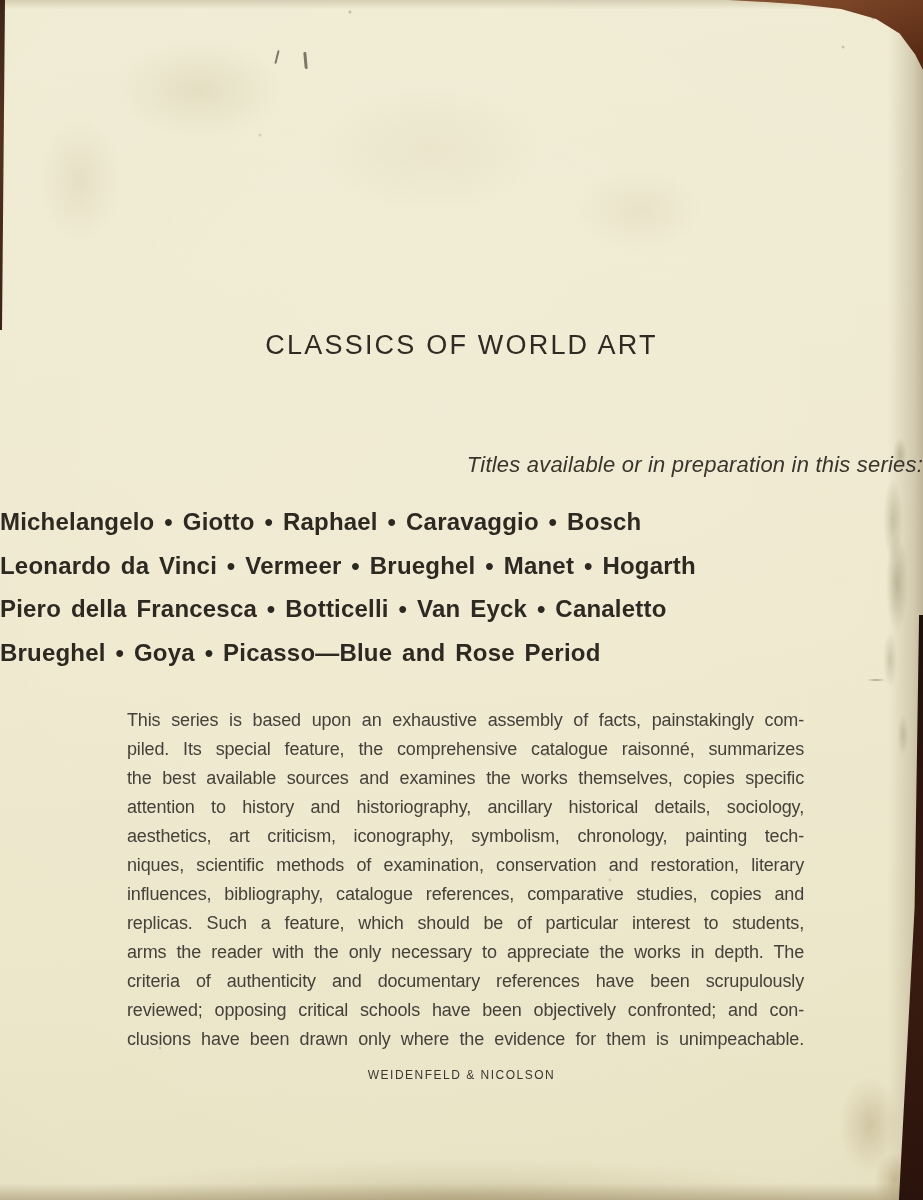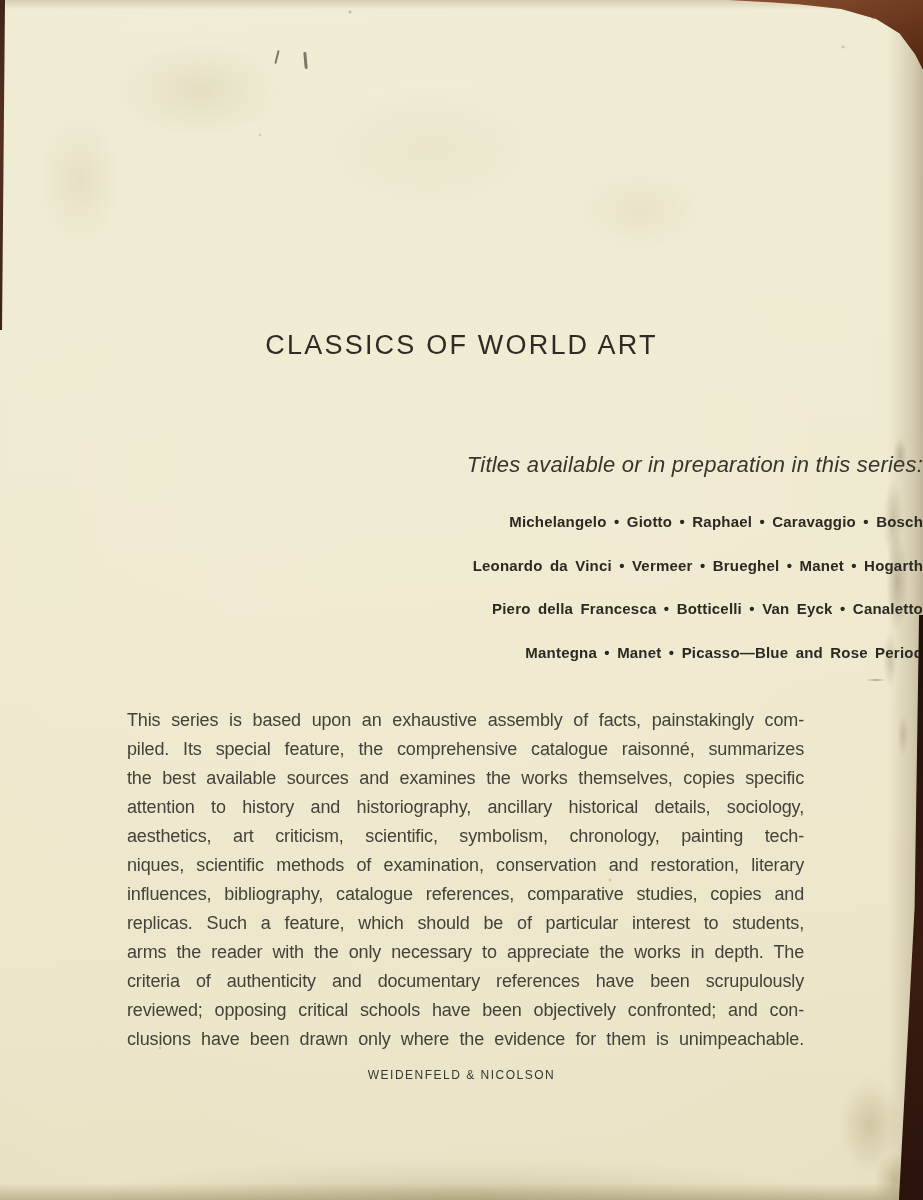--- a/index.html
+++ b/index.html
@@ -75,22 +75,22 @@
     color:var(--ink-title,#2e2a24);
   }
   .note{
     position:absolute;left:0;top:452px;width:100%;
     text-align:right;font-style:italic;
     font-size:22px;letter-spacing:.2px;
     color:#39352e;
   }
   .series{position:absolute;left:0;top:500px;width:100%;}
   .series-line{
-    height:43.5px;line-height:43.5px;text-align:right;
-    font-size:15px;font-weight:700;word-spacing:3px;letter-spacing:.2px;
+    height:43.5px;line-height:43.5px;text-align:left;
+    font-size:24px;font-weight:700;word-spacing:3px;letter-spacing:.2px;
     color:#2c2922;
   }
   .body{position:absolute;left:127px;top:706px;width:677px;}
   .body-line{
     height:29px;line-height:29px;
     text-align:justify;text-align-last:justify;
     font-size:18px;letter-spacing:-0.15px;
     color:var(--ink-body,#45413a);
   }
   .publisher{
@@ -113,30 +113,30 @@
 
     <h1 class="title">CLASSICS OF WORLD ART</h1>
 
     <div class="note">Titles available or in preparation in this series:</div>
 
     <div class="series">
 
     <div class="series-line">Michelangelo • Giotto • Raphael • Caravaggio • Bosch</div>
         <div class="series-line">Leonardo da Vinci • Vermeer • Brueghel • Manet • Hogarth</div>
         <div class="series-line">Piero della Francesca • Botticelli • Van Eyck • Canaletto</div>
-        <div class="series-line">Mantegna • Manet • Picasso—Blue and Rose Period</div>
+        <div class="series-line">Brueghel • Goya • Picasso—Blue and Rose Period</div>
       </div>
 
     <div class="body">
 
     <div class="body-line">This series is based upon an exhaustive assembly of facts, painstakingly com-</div>
         <div class="body-line">piled. Its special feature, the comprehensive catalogue raisonné, summarizes</div>
         <div class="body-line">the best available sources and examines the works themselves, copies specific</div>
         <div class="body-line">attention to history and historiography, ancillary historical details, sociology,</div>
-        <div class="body-line">aesthetics, art criticism, scientific, symbolism, chronology, painting tech-</div>
+        <div class="body-line">aesthetics, art criticism, iconography, symbolism, chronology, painting tech-</div>
         <div class="body-line">niques, scientific methods of examination, conservation and restoration, literary</div>
         <div class="body-line">influences, bibliography, catalogue references, comparative studies, copies and</div>
         <div class="body-line">replicas. Such a feature, which should be of particular interest to students,</div>
         <div class="body-line">arms the reader with the only necessary to appreciate the works in depth. The</div>
         <div class="body-line">criteria of authenticity and documentary references have been scrupulously</div>
         <div class="body-line">reviewed; opposing critical schools have been objectively confronted; and con-</div>
         <div class="body-line">clusions have been drawn only where the evidence for them is unimpeachable.</div>
       </div>
 
     <div class="publisher">WEIDENFELD &amp; NICOLSON</div>

